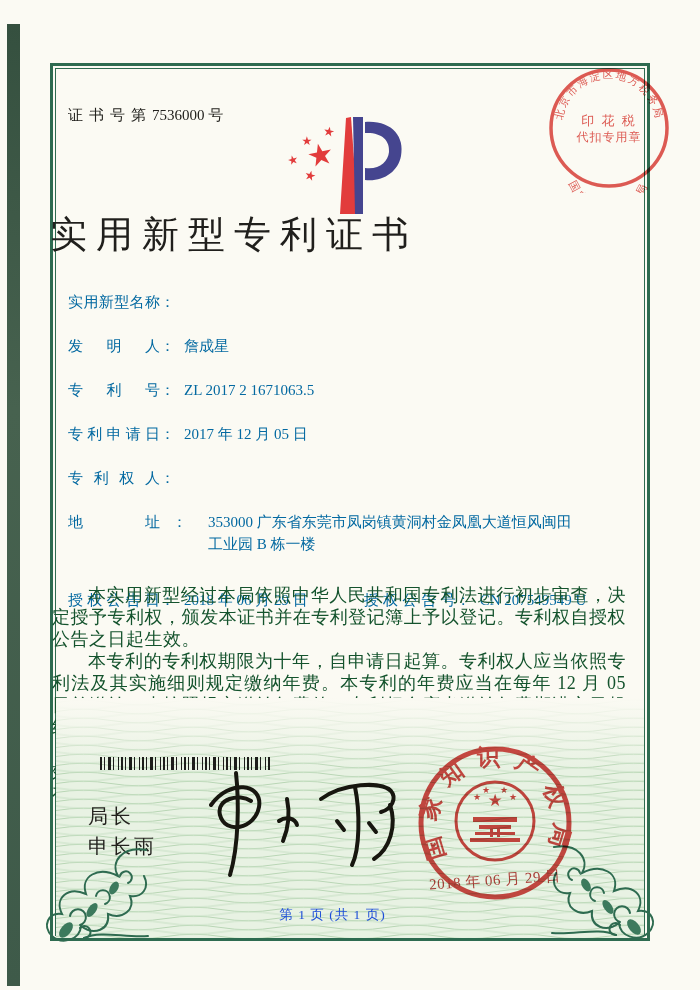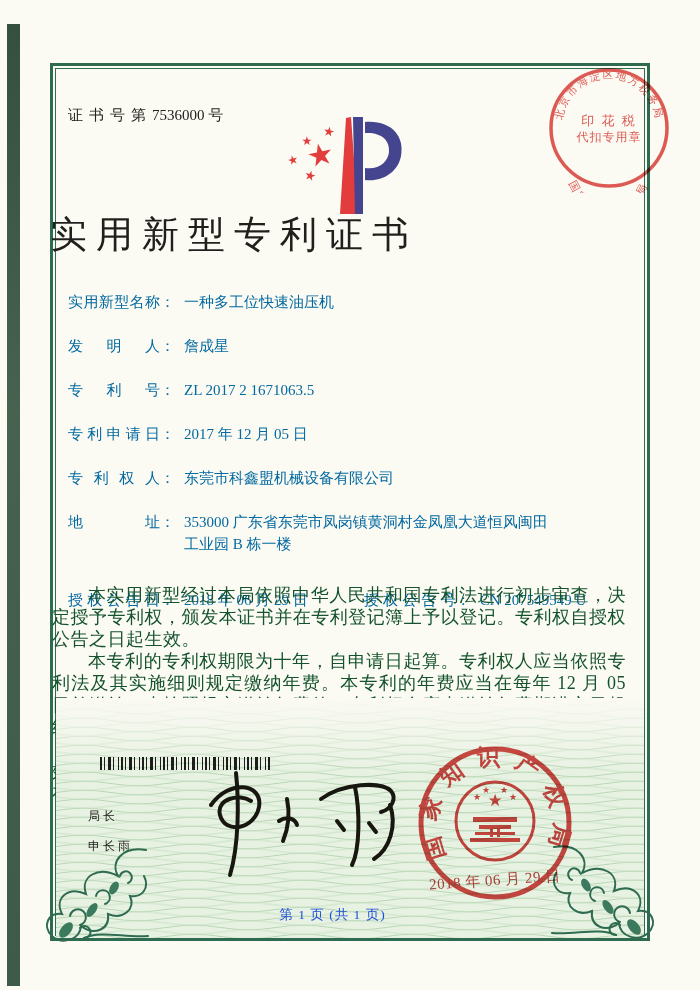--- a/index.html
+++ b/index.html
@@ -29,21 +29,21 @@
     position:absolute;left:68px;top:106px;font-size:15px;color:#23221e;
   }
   .cert-no .sp{letter-spacing:6px;}
   .logo{position:absolute;left:285px;top:110px;width:130px;height:108px;}
   .title{
     position:absolute;left:50px;top:210px;width:600px;
     font-size:37px;letter-spacing:9px;color:#201f1c;font-weight:500;
   }
   .fields{position:absolute;left:68px;top:292px;width:572px;font-size:15px;color:#0369a1;}
   .frow{display:flex;line-height:21px;margin-bottom:23px;}
-  .frow.addr{margin-bottom:0;}
+  .frow.addr{margin-bottom:0;gap:12px;}
   .flabel{
     display:inline-block;width:92px;text-align:justify;text-align-last:justify;
     flex:0 0 92px;
   }
   .fcolon{flex:0 0 auto;}
   .fvalue{margin-left:9px;}
   .fvalue .l2{line-height:22px;}
   .grant-row{display:flex;line-height:21px;margin-top:35px;}
   .grant-right{margin-left:56px;display:flex;}
   .paras{
@@ -53,21 +53,21 @@
   }
   .paras p{margin:0;text-indent:2em;}
   .waves{position:absolute;left:56px;top:698px;width:588px;height:240px;z-index:1;}
   .barcode{
     position:absolute;left:100px;top:757px;width:172px;height:13px;z-index:2;
     background:repeating-linear-gradient(90deg,
       #1d1d1b 0 2px,transparent 2px 4px,#1d1d1b 4px 5px,transparent 5px 8px,
       #1d1d1b 8px 11px,transparent 11px 13px,#1d1d1b 13px 14px,transparent 14px 18px,
       #1d1d1b 18px 19px,transparent 19px 21px);
   }
-  .director{position:absolute;left:88px;top:801px;z-index:2;font-size:12px;letter-spacing:3px;color:#23221e;}
+  .director{position:absolute;left:88px;top:801px;z-index:2;font-size:20px;letter-spacing:3px;color:#23221e;}
   .director div{line-height:30px;}
   .signature{position:absolute;left:183px;top:763px;width:232px;height:118px;z-index:4;}
   .seal-main{
     position:absolute;left:394px;top:722px;width:202px;height:202px;z-index:5;
     mix-blend-mode:multiply;opacity:.93;
   }
   .seal-tax{
     position:absolute;left:545px;top:63px;width:128px;height:130px;z-index:4;
     mix-blend-mode:multiply;opacity:.9;
   }
@@ -127,41 +127,39 @@
       <text x="25" y="70" font-size="13" text-anchor="middle" transform="rotate(14 25 66)">★</text>
     </g>
   </svg>
 
   <div class="title">实用新型专利证书</div>
 
   <div class="fields">
     <div class="frow">
       <span class="flabel">实用新型名称</span>
         <span class="fcolon">：</span>
-      <span class="fvalue">一种多工位快速油压机</span>
     </div>
     <div class="frow">
       <span class="flabel">发明人</span>
         <span class="fcolon">：</span>
       <span class="fvalue">詹成星</span>
     </div>
     <div class="frow">
       <span class="flabel">专利号</span>
         <span class="fcolon">：</span>
       <span class="fvalue">ZL 2017 2 1671063.5</span>
     </div>
     <div class="frow">
       <span class="flabel">专利申请日</span>
         <span class="fcolon">：</span>
       <span class="fvalue">2017 年 12 月 05 日</span>
     </div>
     <div class="frow">
       <span class="flabel">专利权人</span>
         <span class="fcolon">：</span>
-      <span class="fvalue">东莞市科鑫盟机械设备有限公司</span>
     </div>
     <div class="frow addr">
       <span class="flabel">地址</span>
         <span class="fcolon">：</span>
       <span class="fvalue">
         <span>353000 广东省东莞市凤岗镇黄洞村金凤凰大道恒风闽田</span>
         <div class="l2">工业园 B 栋一楼</div>
       </span>
     </div>
     <div class="grant-row">

